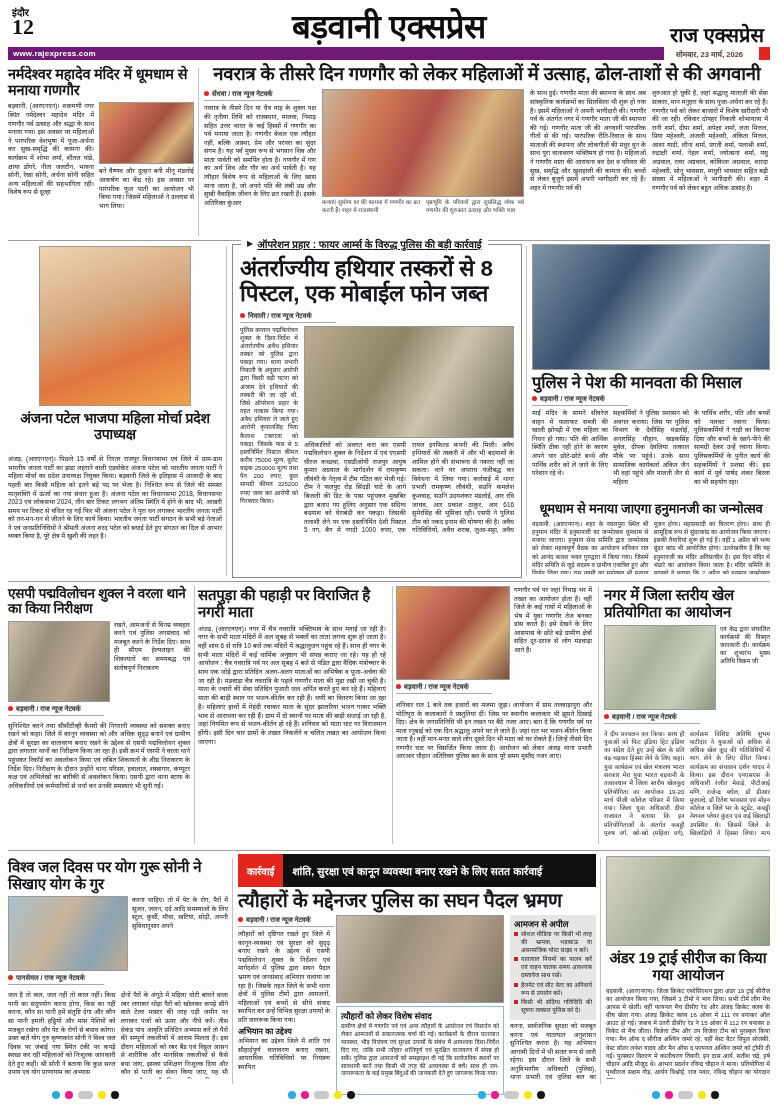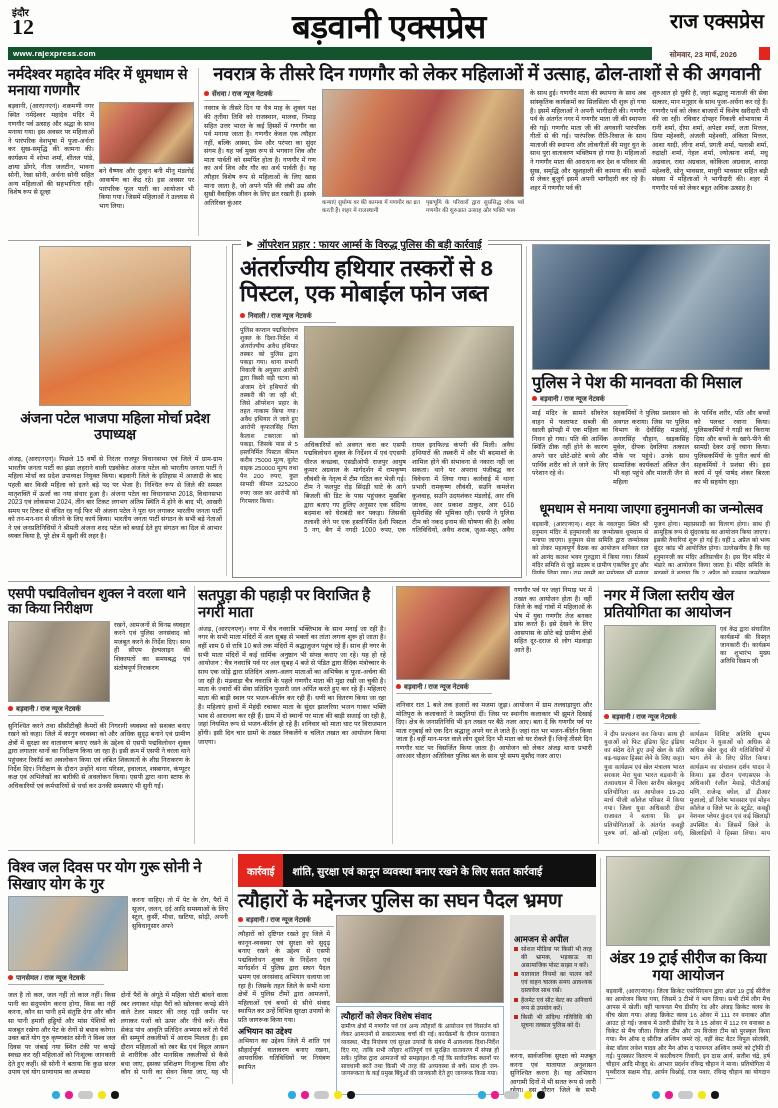--- a/index.html
+++ b/index.html
@@ -5,25 +5,25 @@
   html,body{margin:0;padding:0;background:#9a9a9a;}
   .page{position:relative;width:778px;height:1108px;background:#fdfdfb;margin:0 auto;
         font-family:"Liberation Sans","DejaVu Sans",sans-serif;color:#1c1c1c;overflow:hidden;box-sizing:border-box;}
   .page *{box-sizing:border-box;}
 
   
   .mast-city{position:absolute;left:12px;top:5px;font-size:10px;font-weight:700;color:#111;}
   .mast-num{position:absolute;left:12px;top:16px;font-size:22px;font-weight:800;color:#111;line-height:1;font-family:Liberation Serif, serif;}
   .mast-title{position:absolute;left:0;right:0;top:3px;text-align:center;font-size:33px;font-weight:800;
               letter-spacing:-.5px;color:#0d0d0d;}
-  .mast-brand{position:absolute;right:14px;top:7px;font-size:20px;font-weight:800;color:#0d0d0d;}
-  .redbar{position:absolute;left:8px;right:8px;top:47px;height:13px;background:#14532d;display:flex;align-items:center;}
+  .mast-brand{position:absolute;right:14px;top:21px;font-size:20px;font-weight:800;color:#0d0d0d;}
+  .redbar{position:absolute;left:8px;right:8px;top:47px;height:13px;background:#701a75;display:flex;align-items:center;}
   .redbar .site{color:#fff;font-size:8px;font-weight:700;padding-left:5px;letter-spacing:.2px;}
   .redbar .chip{margin-left:auto;background:#fdfdfb;color:#5a3b35;font-size:7.5px;font-weight:700;
-                height:100%;display:flex;align-items:center;padding:0 18px;}
+                height:100%;display:flex;align-items:center;padding:0 12px;}
   .redbar .gap{width:4px;height:100%;background:#fdfdfb;}
   .redbar .tip{width:11px;height:100%;background:#e2261d;}
 
   
   .hl{font-weight:800;color:#15151c;letter-spacing:-.2px;}
   .body-txt{font-size:6.4px;line-height:1.34;text-align:justify;color:#222;overflow:hidden;}
   .byline{display:flex;align-items:center;gap:3px;font-size:6.8px;font-weight:700;color:#3a3a3a;
           border-bottom:1px solid #aaa;padding-bottom:2px;margin-bottom:3px;width:fit-content;min-width:96px;}
   .bdot{width:5px;height:5px;border-radius:50%;background:#e2261d;flex:0 0 auto;}
   .vr{position:absolute;width:1px;background:#c2c2c2;}
@@ -134,21 +134,21 @@
   .a12-grid{display:flex;gap:6px;height:180px;}
   .a12-cA{width:92px;}
   .a12-cA .body-txt{height:92px;}
   .subhead{font-size:8px;font-weight:800;color:#15151c;margin:3px 0 1px 0;}
   .a12-cB{width:168px;display:flex;flex-direction:column;}
   .a12-ph{height:88px;margin-bottom:3px;}
   .sbox{border:1px solid #8fb6d9;padding:3px 4px;flex:1;}
   .sbox .bt{font-size:8.5px;font-weight:800;color:#15151c;margin-bottom:2px;}
   .sbox .body-txt{height:68px;font-size:5.9px;}
   .a12-cC{flex:1;display:flex;flex-direction:column;}
-  .appeal{background:#e6e6e5;padding:18px 4px;}
+  .appeal{background:#e6e6e5;padding:3px 4px;}
   .appeal .at{font-size:8.5px;font-weight:800;color:#15151c;margin-bottom:2px;}
   .appeal ul{margin:0;padding:0;list-style:none;}
   .appeal li{display:flex;gap:3px;font-size:6px;line-height:1.3;margin-bottom:2px;text-align:justify;}
   .sq{width:4px;height:4px;background:#c0261d;margin-top:1px;flex:0 0 auto;}
   .appeal-more{margin-top:2px;height:58px;}
 
   .a13{position:absolute;left:606px;top:856px;width:164px;height:228px;}
   .a13-ph{height:90px;margin-bottom:3px;}
   .a13 .hl{font-size:15px;line-height:1.15;text-align:center;margin-bottom:3px;}
   .a13 .body-txt{height:92px;font-size:6.1px;}

